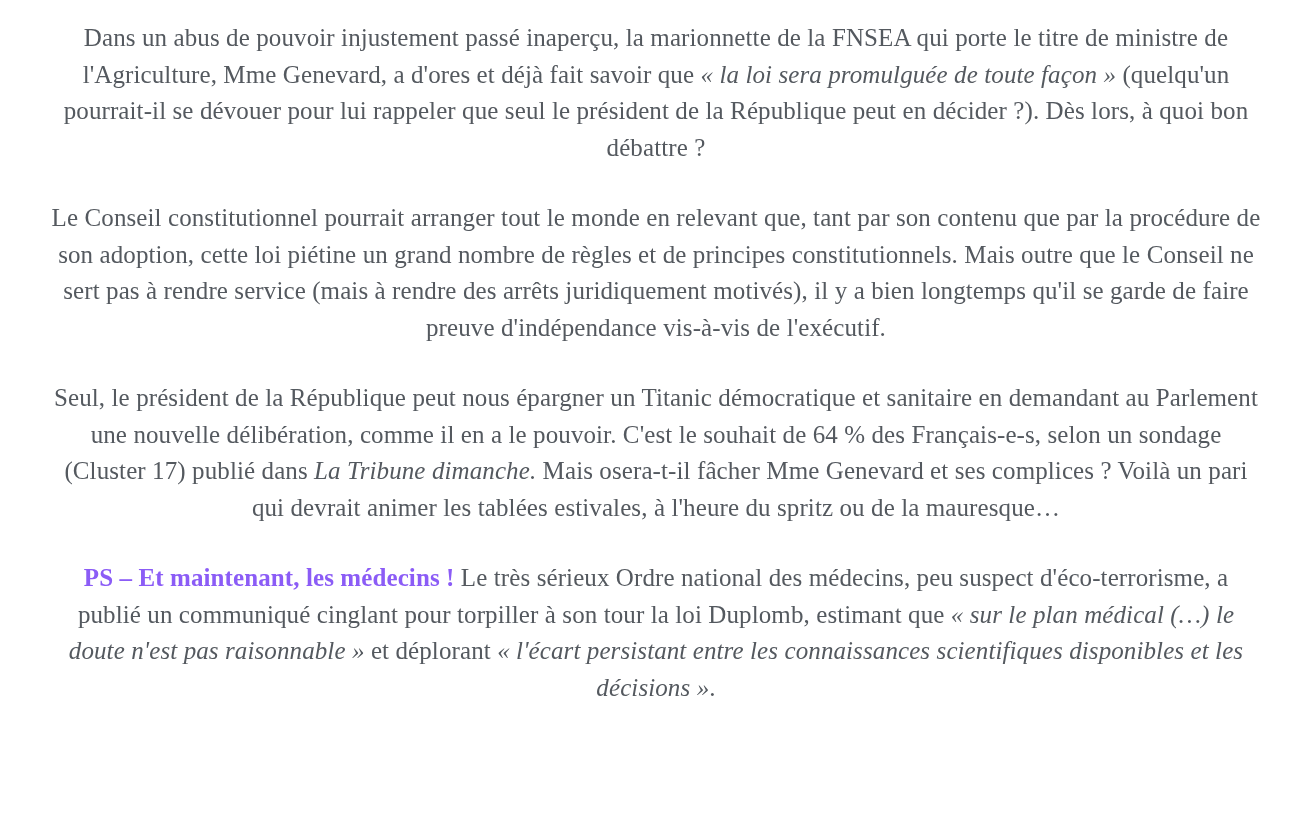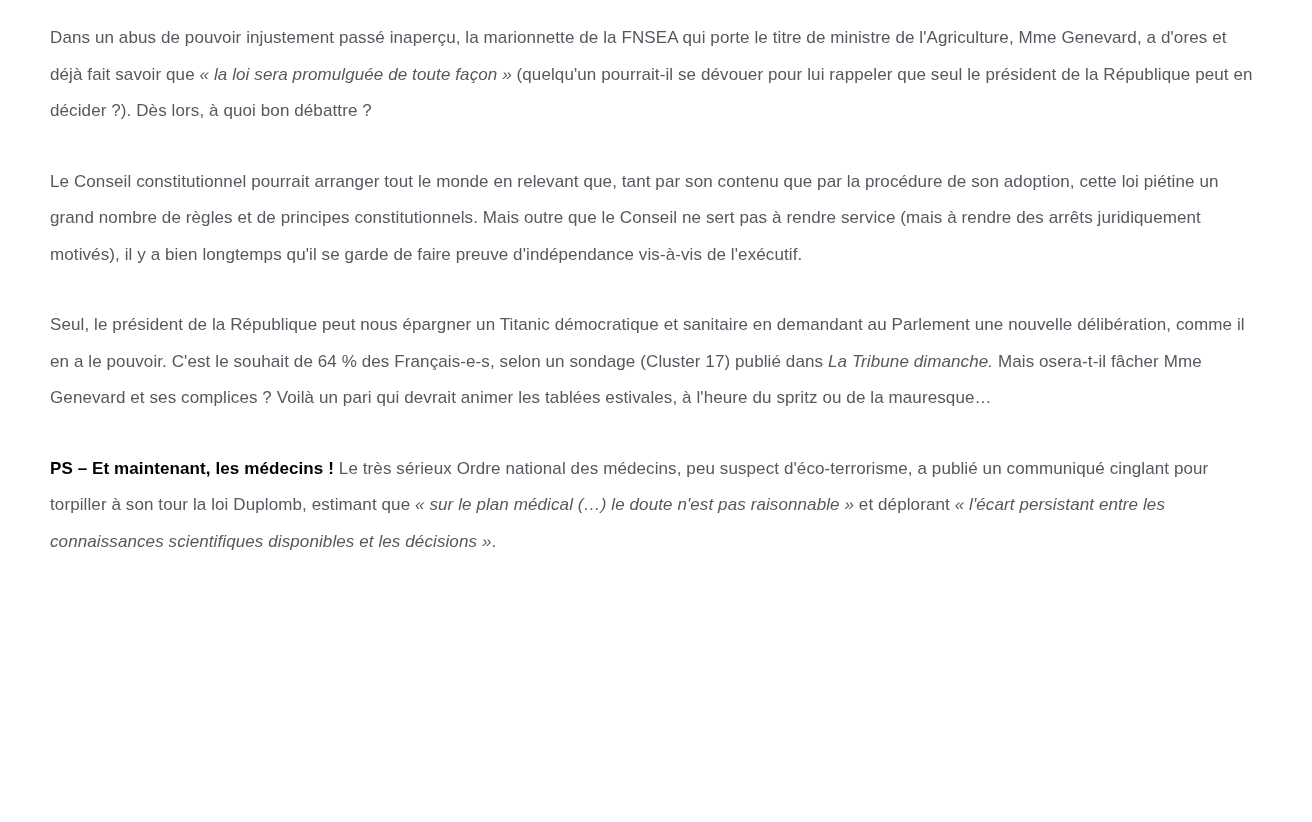--- a/index.html
+++ b/index.html
@@ -10,35 +10,36 @@
   .page {
     width: 1312px;
     height: 822px;
     box-sizing: border-box;
     overflow: hidden;
     background: #ffffff;
   }
   .article {
     box-sizing: border-box;
     padding: 20px 50px 0 50px;
-    font-family: Liberation Sans, sans-serif;
-    font-size: 17px;
+    font-family: Liberation Serif, serif;
+    font-size: 25px;
     line-height: 36.5px;
     color: #54595f;
     letter-spacing: 0.1px;
+    text-align: center;
   }
   .article p {
     margin: 0 0 34px 0;
   }
   .run-italic {
     font-style: italic;
   }
   .run-bold {
     font-weight: 700;
-    color: #000000;
+    color: #8b5cf6;
   }
 </style>
 </head>
 <body>
 
 <div class="page">
   <div class="article">
 
     <p><span>Dans un abus de pouvoir injustement passé inaperçu, la marionnette de la FNSEA qui porte le titre de ministre de l'Agriculture, Mme Genevard, a d'ores et déjà fait savoir que </span><span class="run-italic">« la loi sera promulguée de toute façon »</span><span> (quelqu'un pourrait-il se dévouer pour lui rappeler que seul le président de la République peut en décider ?). Dès lors, à quoi bon débattre ?</span></p>
 

